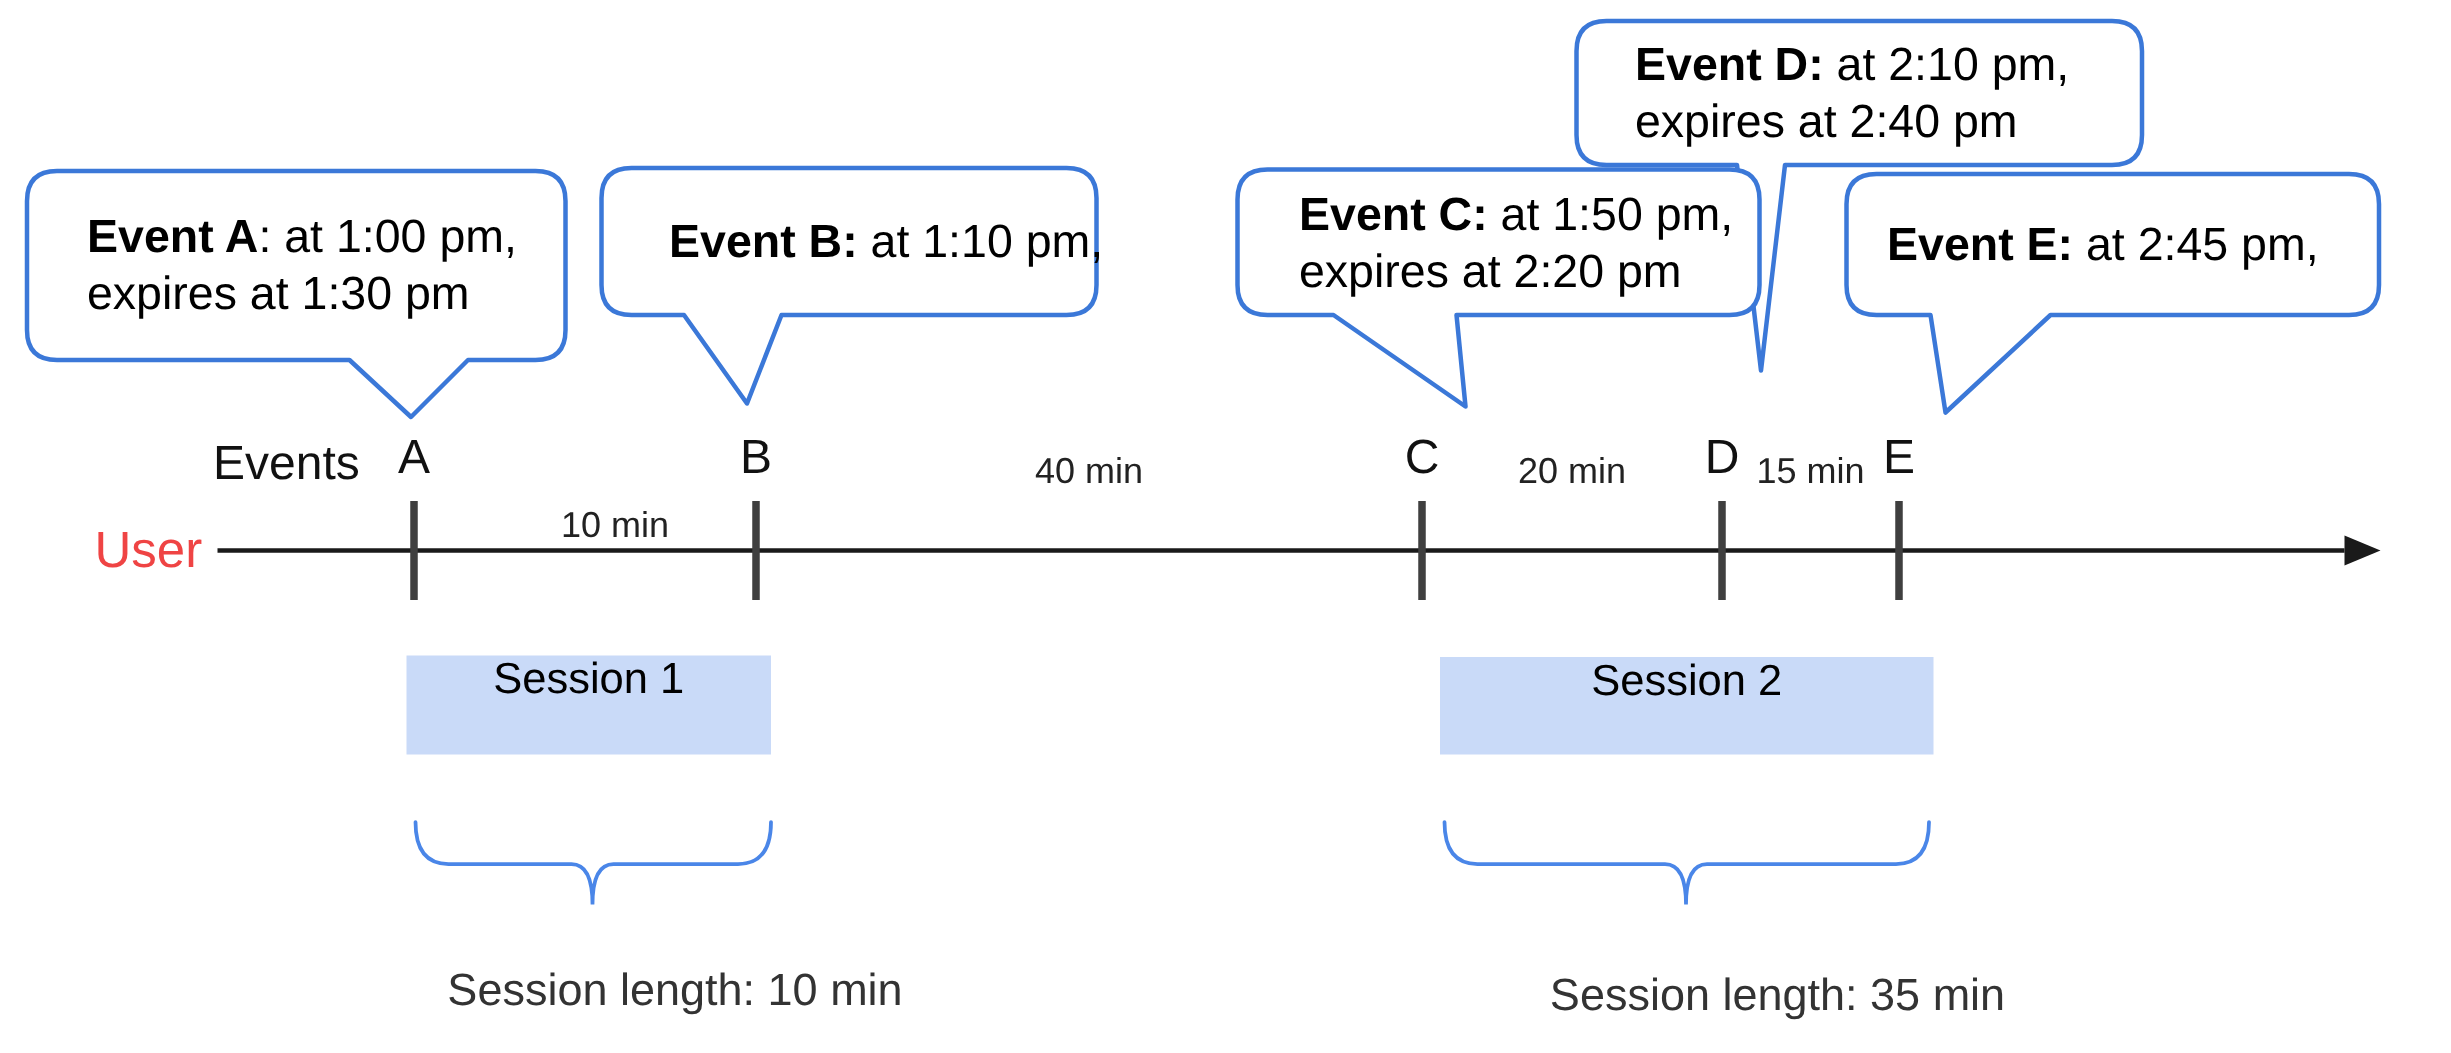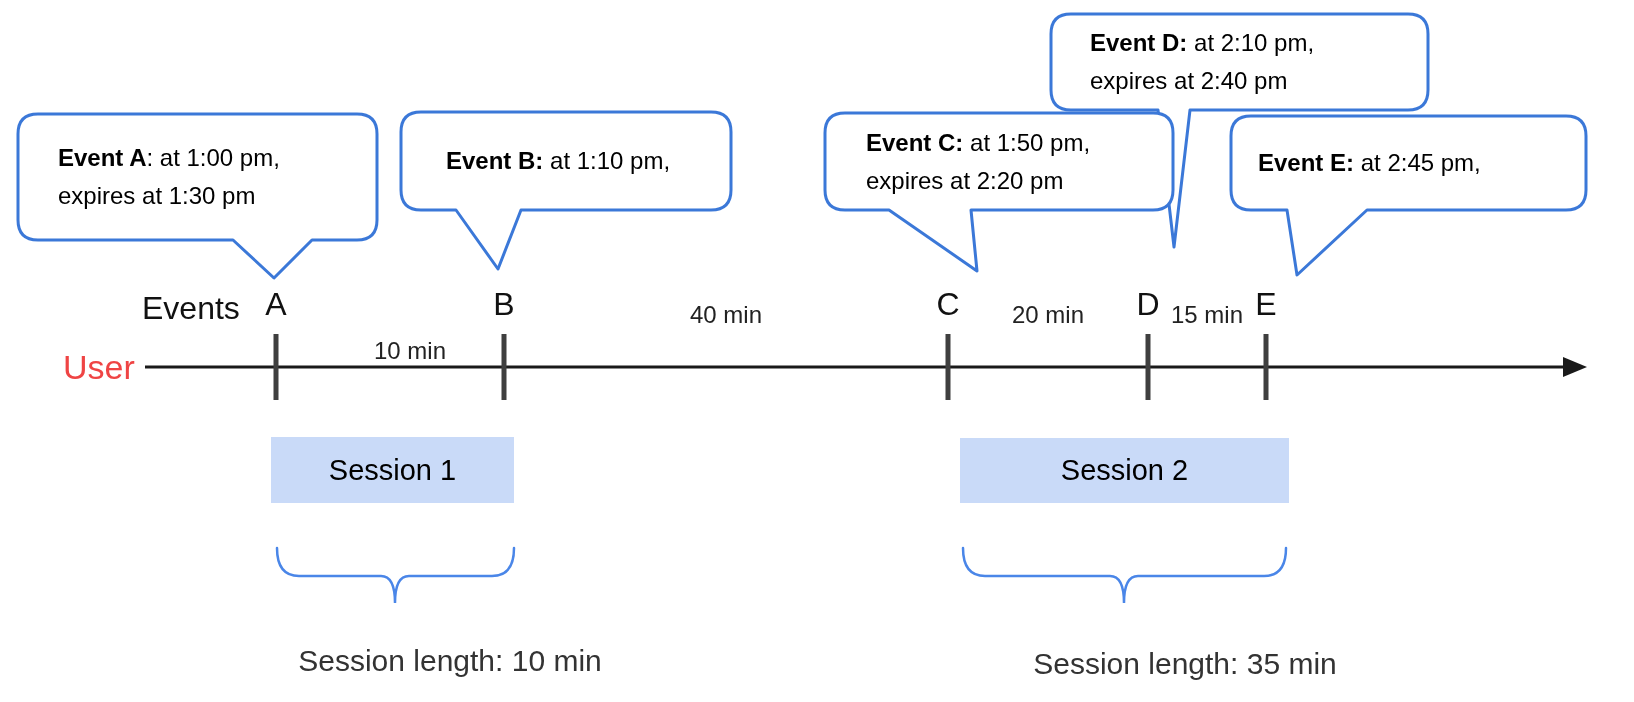--- a/index.html
+++ b/index.html
@@ -8,21 +8,21 @@
     width:1634px;height:702px;
     background:#ffffff;
     font-family:"Liberation Sans", sans-serif;
     color:#000;
     overflow:hidden;
   }
   #shapes{position:absolute;left:0;top:0;width:1634px;height:702px;}
   .bubble-text{
     position:absolute;
     display:flex;flex-direction:column;justify-content:center;
-    font-size:24px;line-height:38px;color:#000;
+    font-size:31px;line-height:38px;color:#000;
     white-space:nowrap;
   }
   .bubble-text b{font-weight:bold;}
   .axis-label{
     position:absolute;left:63px;top:348px;
     font-size:34px;color:#ef4444;
   }
   .events-label{
     position:absolute;left:142px;top:290px;
     font-size:32px;color:#111;
@@ -34,21 +34,21 @@
   }
   .interval{
     position:absolute;top:301px;
     transform:translateX(-50%);
     font-size:24px;color:#222;
     white-space:nowrap;
   }
   .session-box{
     position:absolute;
     background:#c9daf8;
-    display:flex;align-items:center;justify-content:center;
+    display:flex;justify-content:center;
     font-size:29px;color:#000;
   }
   .session-length{
     position:absolute;
     transform:translateX(-50%);
     font-size:30px;color:#333;
     white-space:nowrap;
   }
 </style>
 </head>

